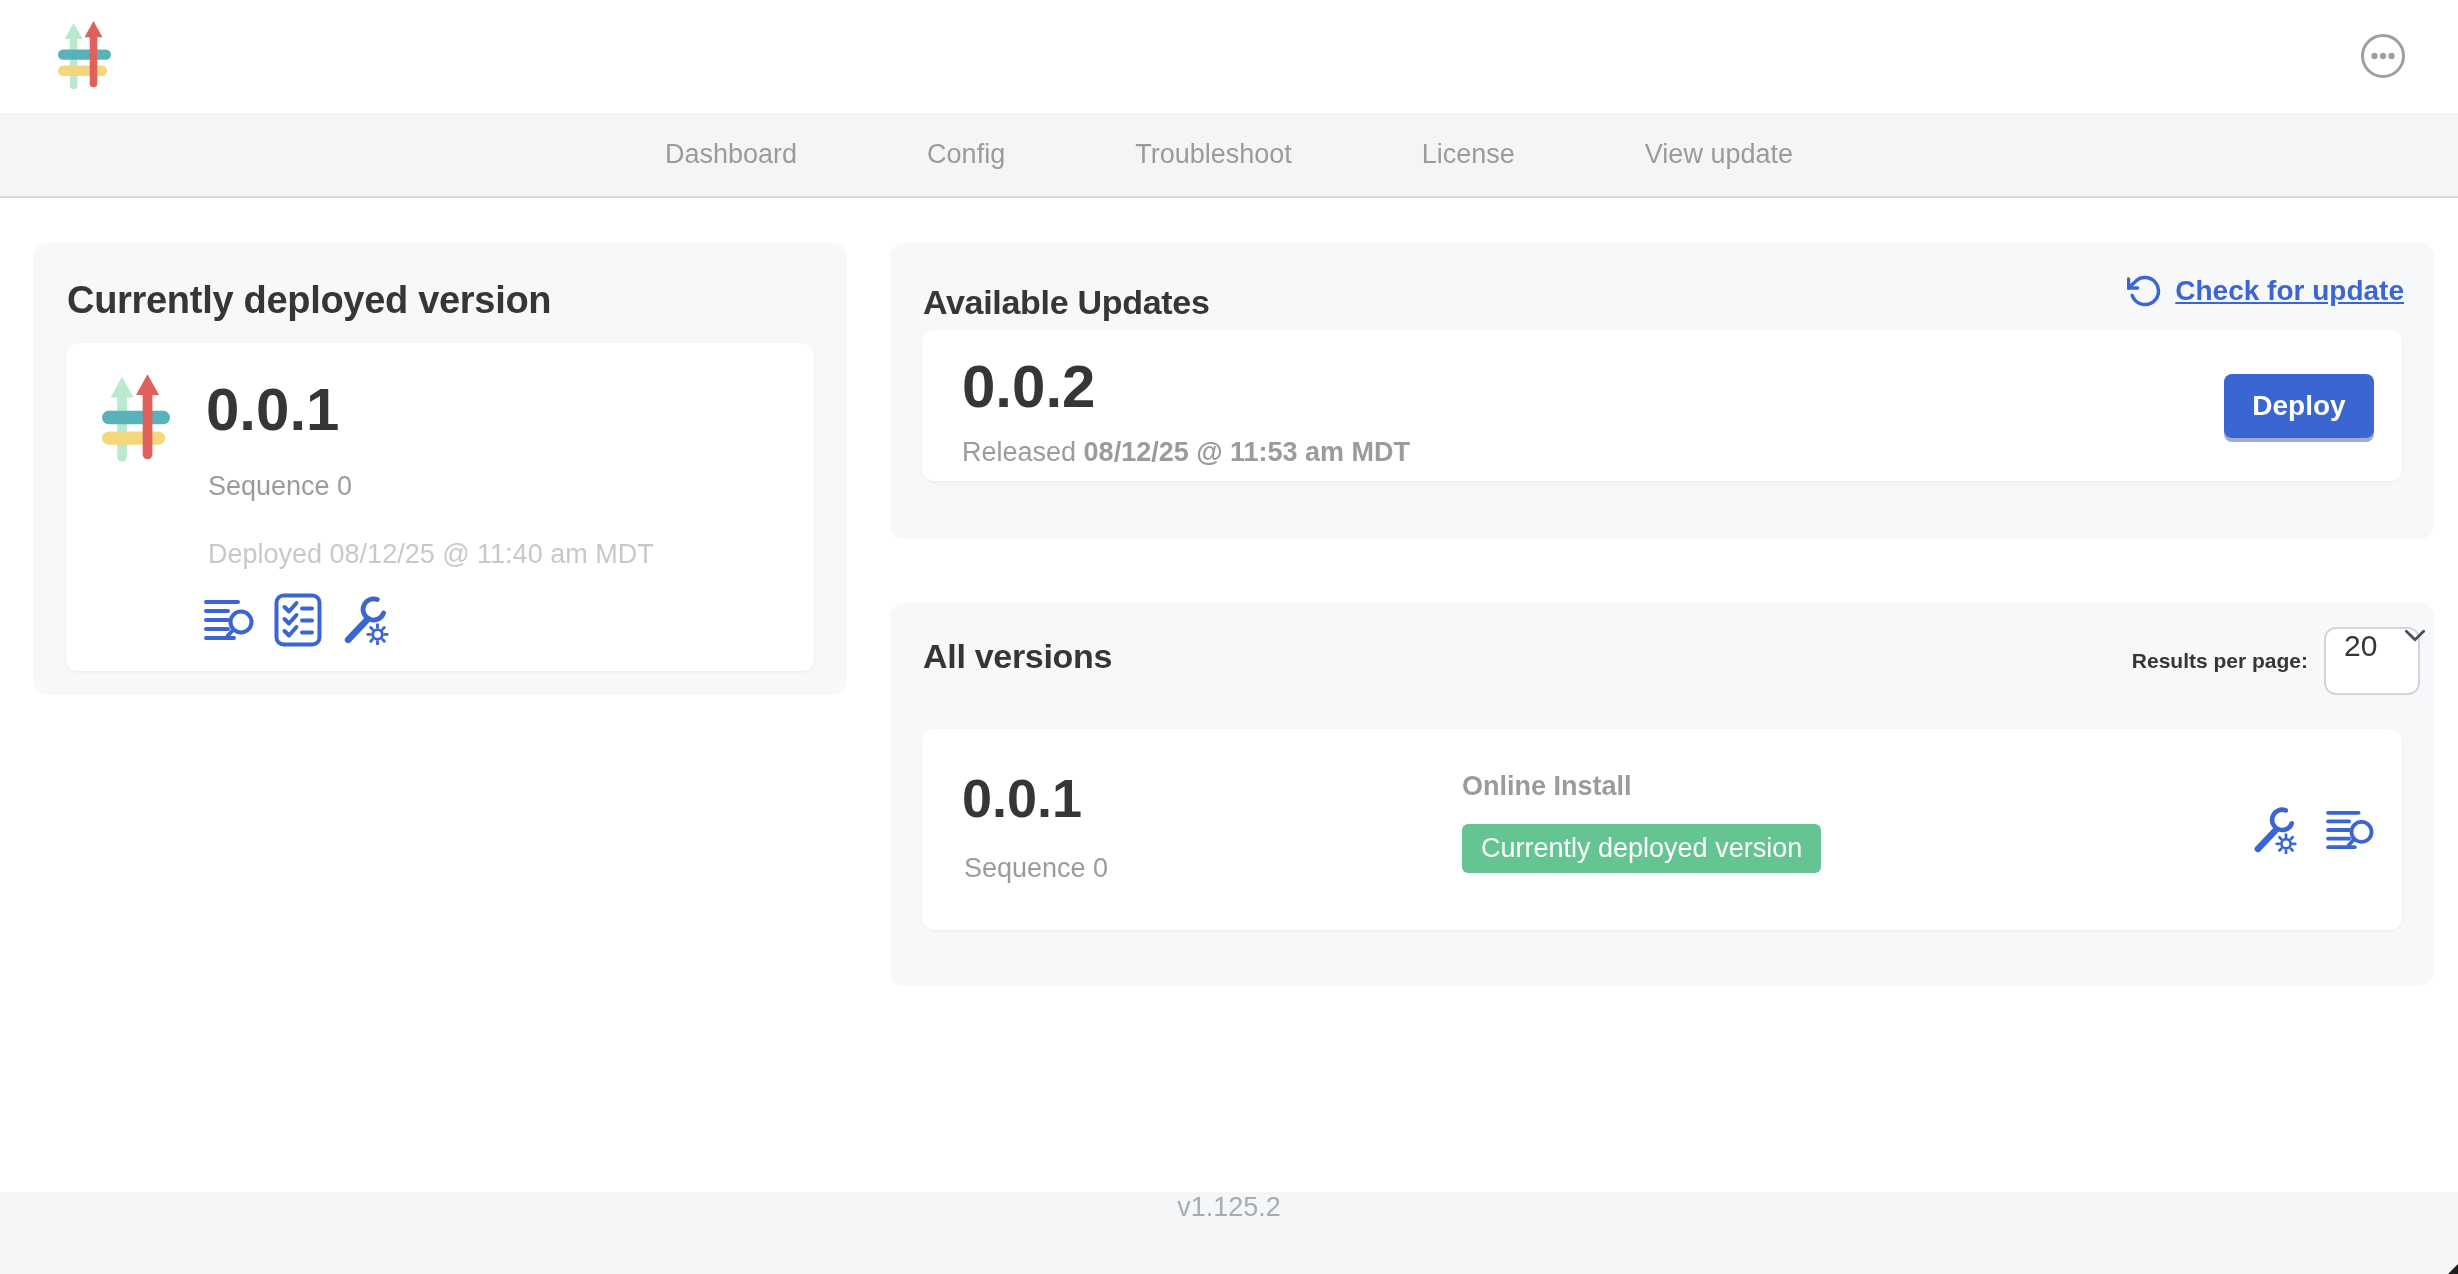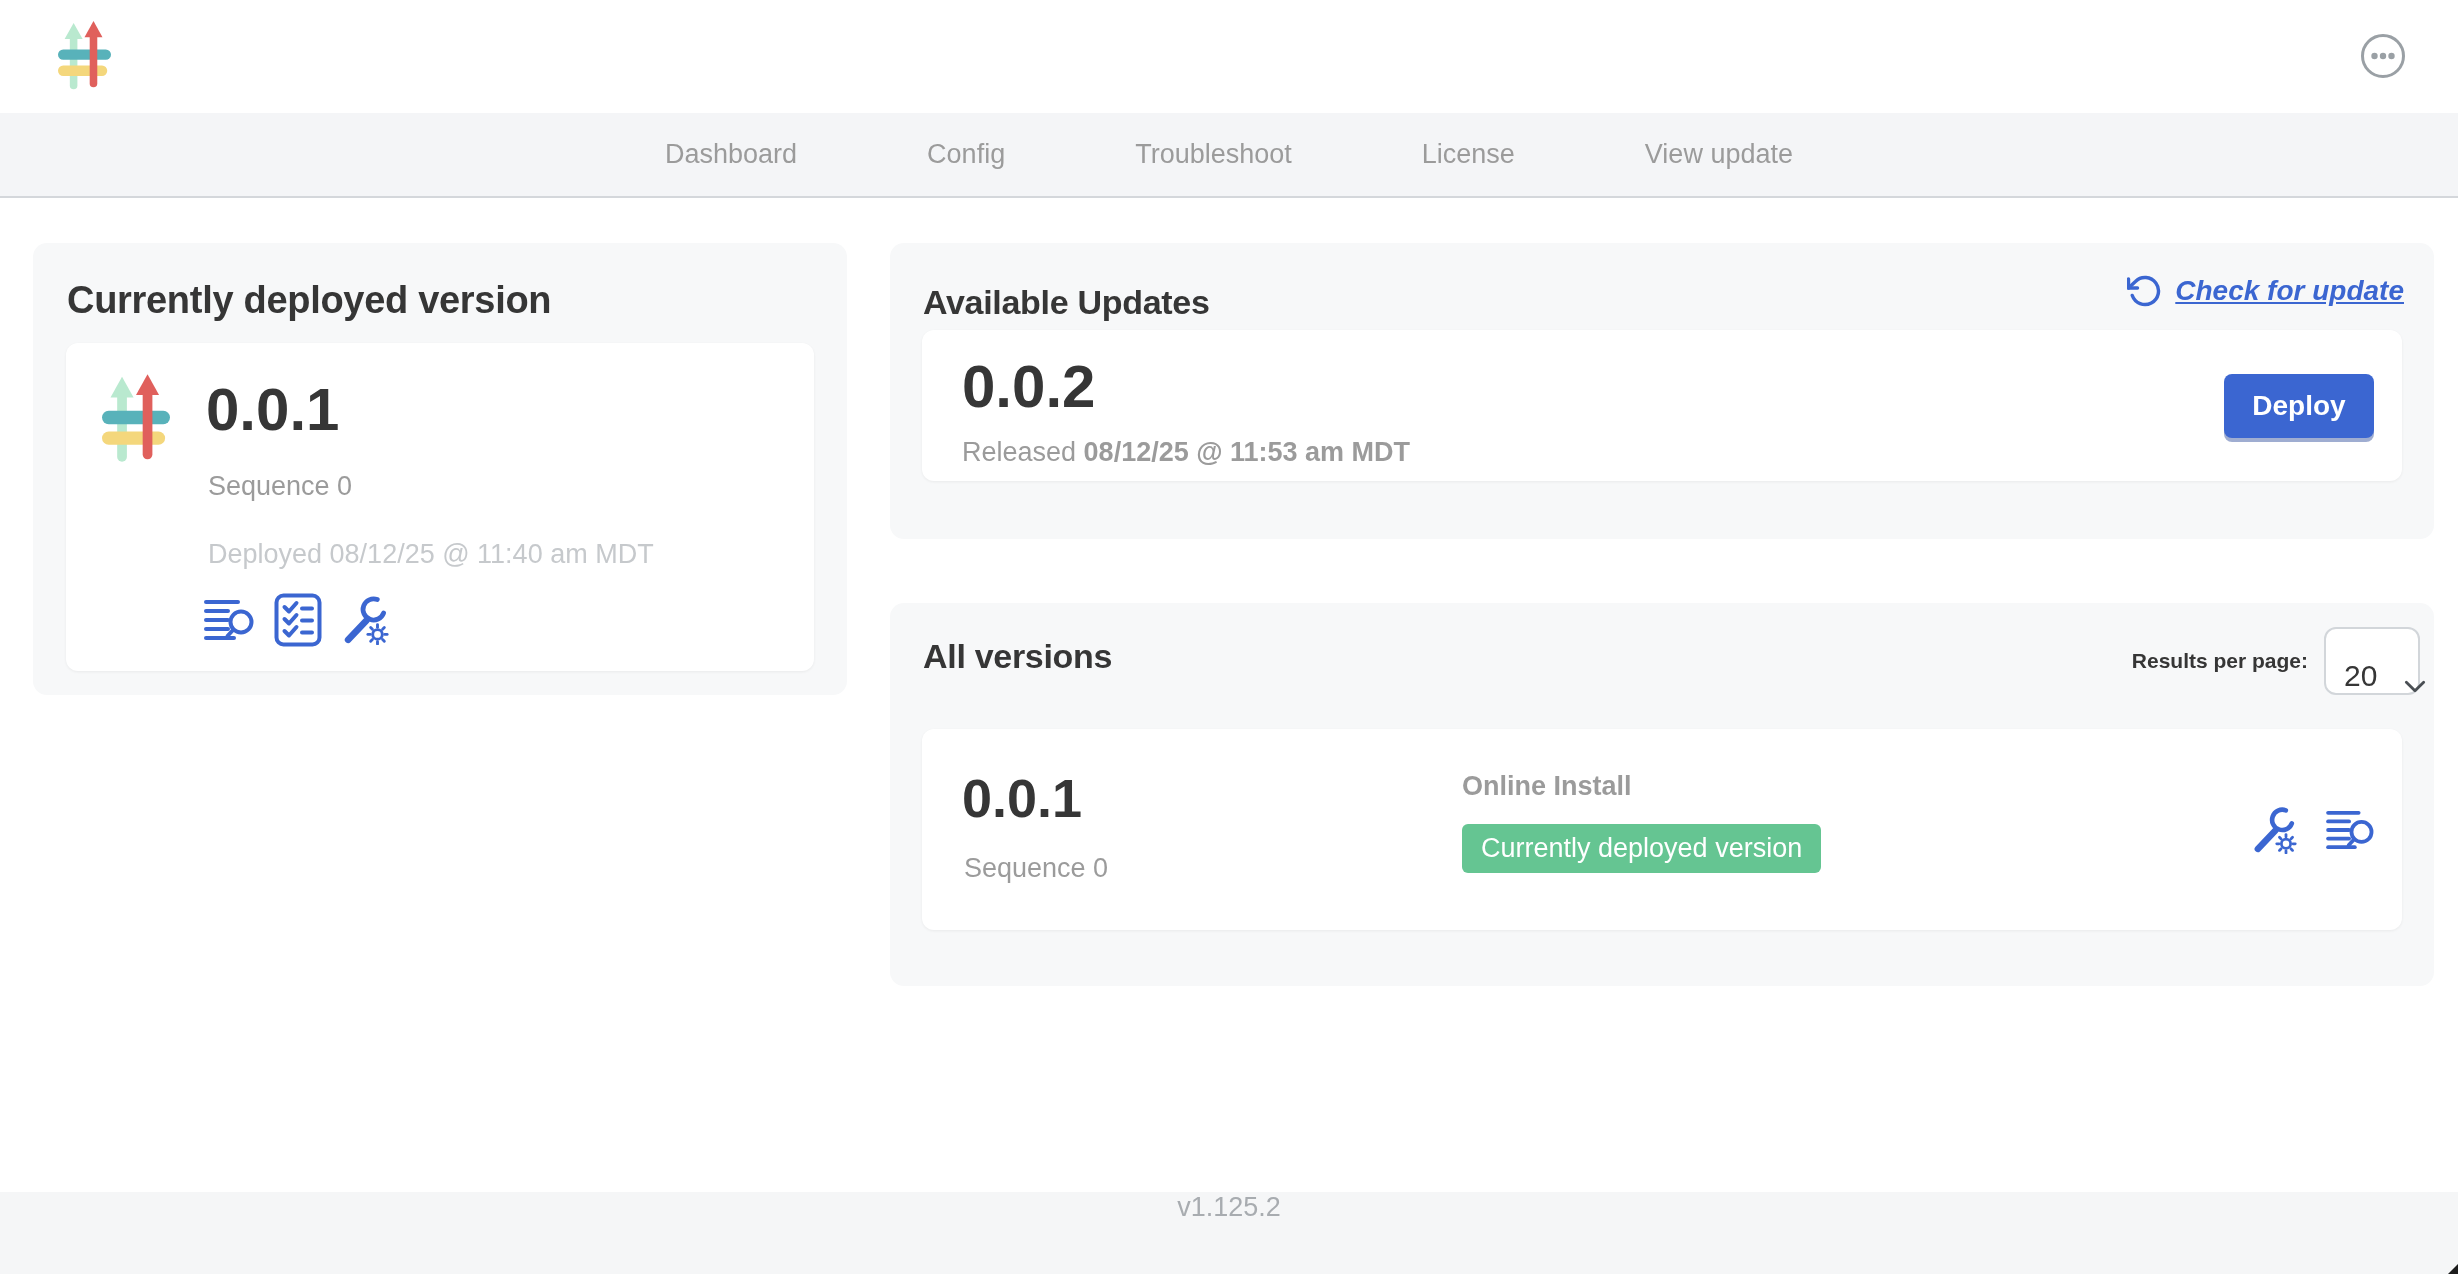--- a/index.html
+++ b/index.html
@@ -73,39 +73,39 @@
   .cur-seq { position:absolute; left:142px; top:128px; font-size:27px; color:#9b9b9b; }
   .cur-deployed { position:absolute; left:142px; top:196px; font-size:27px; color:#c6c9cc; }
   .cur-actions { position:absolute; left:138px; top:250px; display:flex; align-items:center; gap:18px; }
   .icon-btn { background:none; border:none; padding:0; cursor:pointer; display:flex; align-items:center; }
 
   
   .check-update {
     position:absolute; right:30px; top:30px; display:flex; align-items:center; gap:12px;
     color:#3b66d1; font-size:28px; font-weight:600; text-decoration:none; cursor:pointer;
   }
-  .check-update .link-text { text-decoration:underline;font-style:italic; }
+  .check-update .link-text { text-decoration:underline; }
   .upd-text { position:absolute; left:40px; top:22px; }
   .upd-version { font-size:60px; font-weight:bold; color:#363636; }
   .upd-released { margin-top:16px; font-size:27px; color:#9b9b9b; }
   .upd-released b { font-weight:bold; }
   .deploy-btn {
     position:absolute; right:28px; top:50%; transform:translateY(-50%);
     width:150px; height:64px; background:#3b66d1; color:#fff;
     font-size:28px; font-weight:bold; border:none; border-radius:8px; cursor:pointer;
     box-shadow:0 4px 0 rgba(42,73,152,0.45);
     font-family:inherit;
   }
 
   
   .rpp { position:absolute; right:14px; top:24px; display:flex; align-items:center; gap:16px; }
   .rpp-label { font-size:21px; font-weight:bold; color:#363636;margin-left:8px; }
   .rpp-select {
     width:96px; height:68px; background:#fff; border:2px solid #d2d6da; border-radius:12px;
-    display:flex; align-items:flex-end; justify-content:space-between; padding:0 14px 0 18px;
+    display:flex; align-items:flex-start; justify-content:space-between; padding:0 14px 0 18px;
     cursor:pointer;
     gap:27px;
   }
   .rpp-value { font-size:30px; color:#363636; }
 
   .row-version { position:absolute; left:40px; top:38px; font-size:54px; font-weight:bold; color:#363636; }
   .row-seq { position:absolute; left:42px; top:124px; font-size:27px; color:#9b9b9b; }
   .row-mid { position:absolute; left:540px; top:42px; }
   .row-source { font-size:27px; font-weight:bold; color:#9b9b9b; }
   .row-badge {

